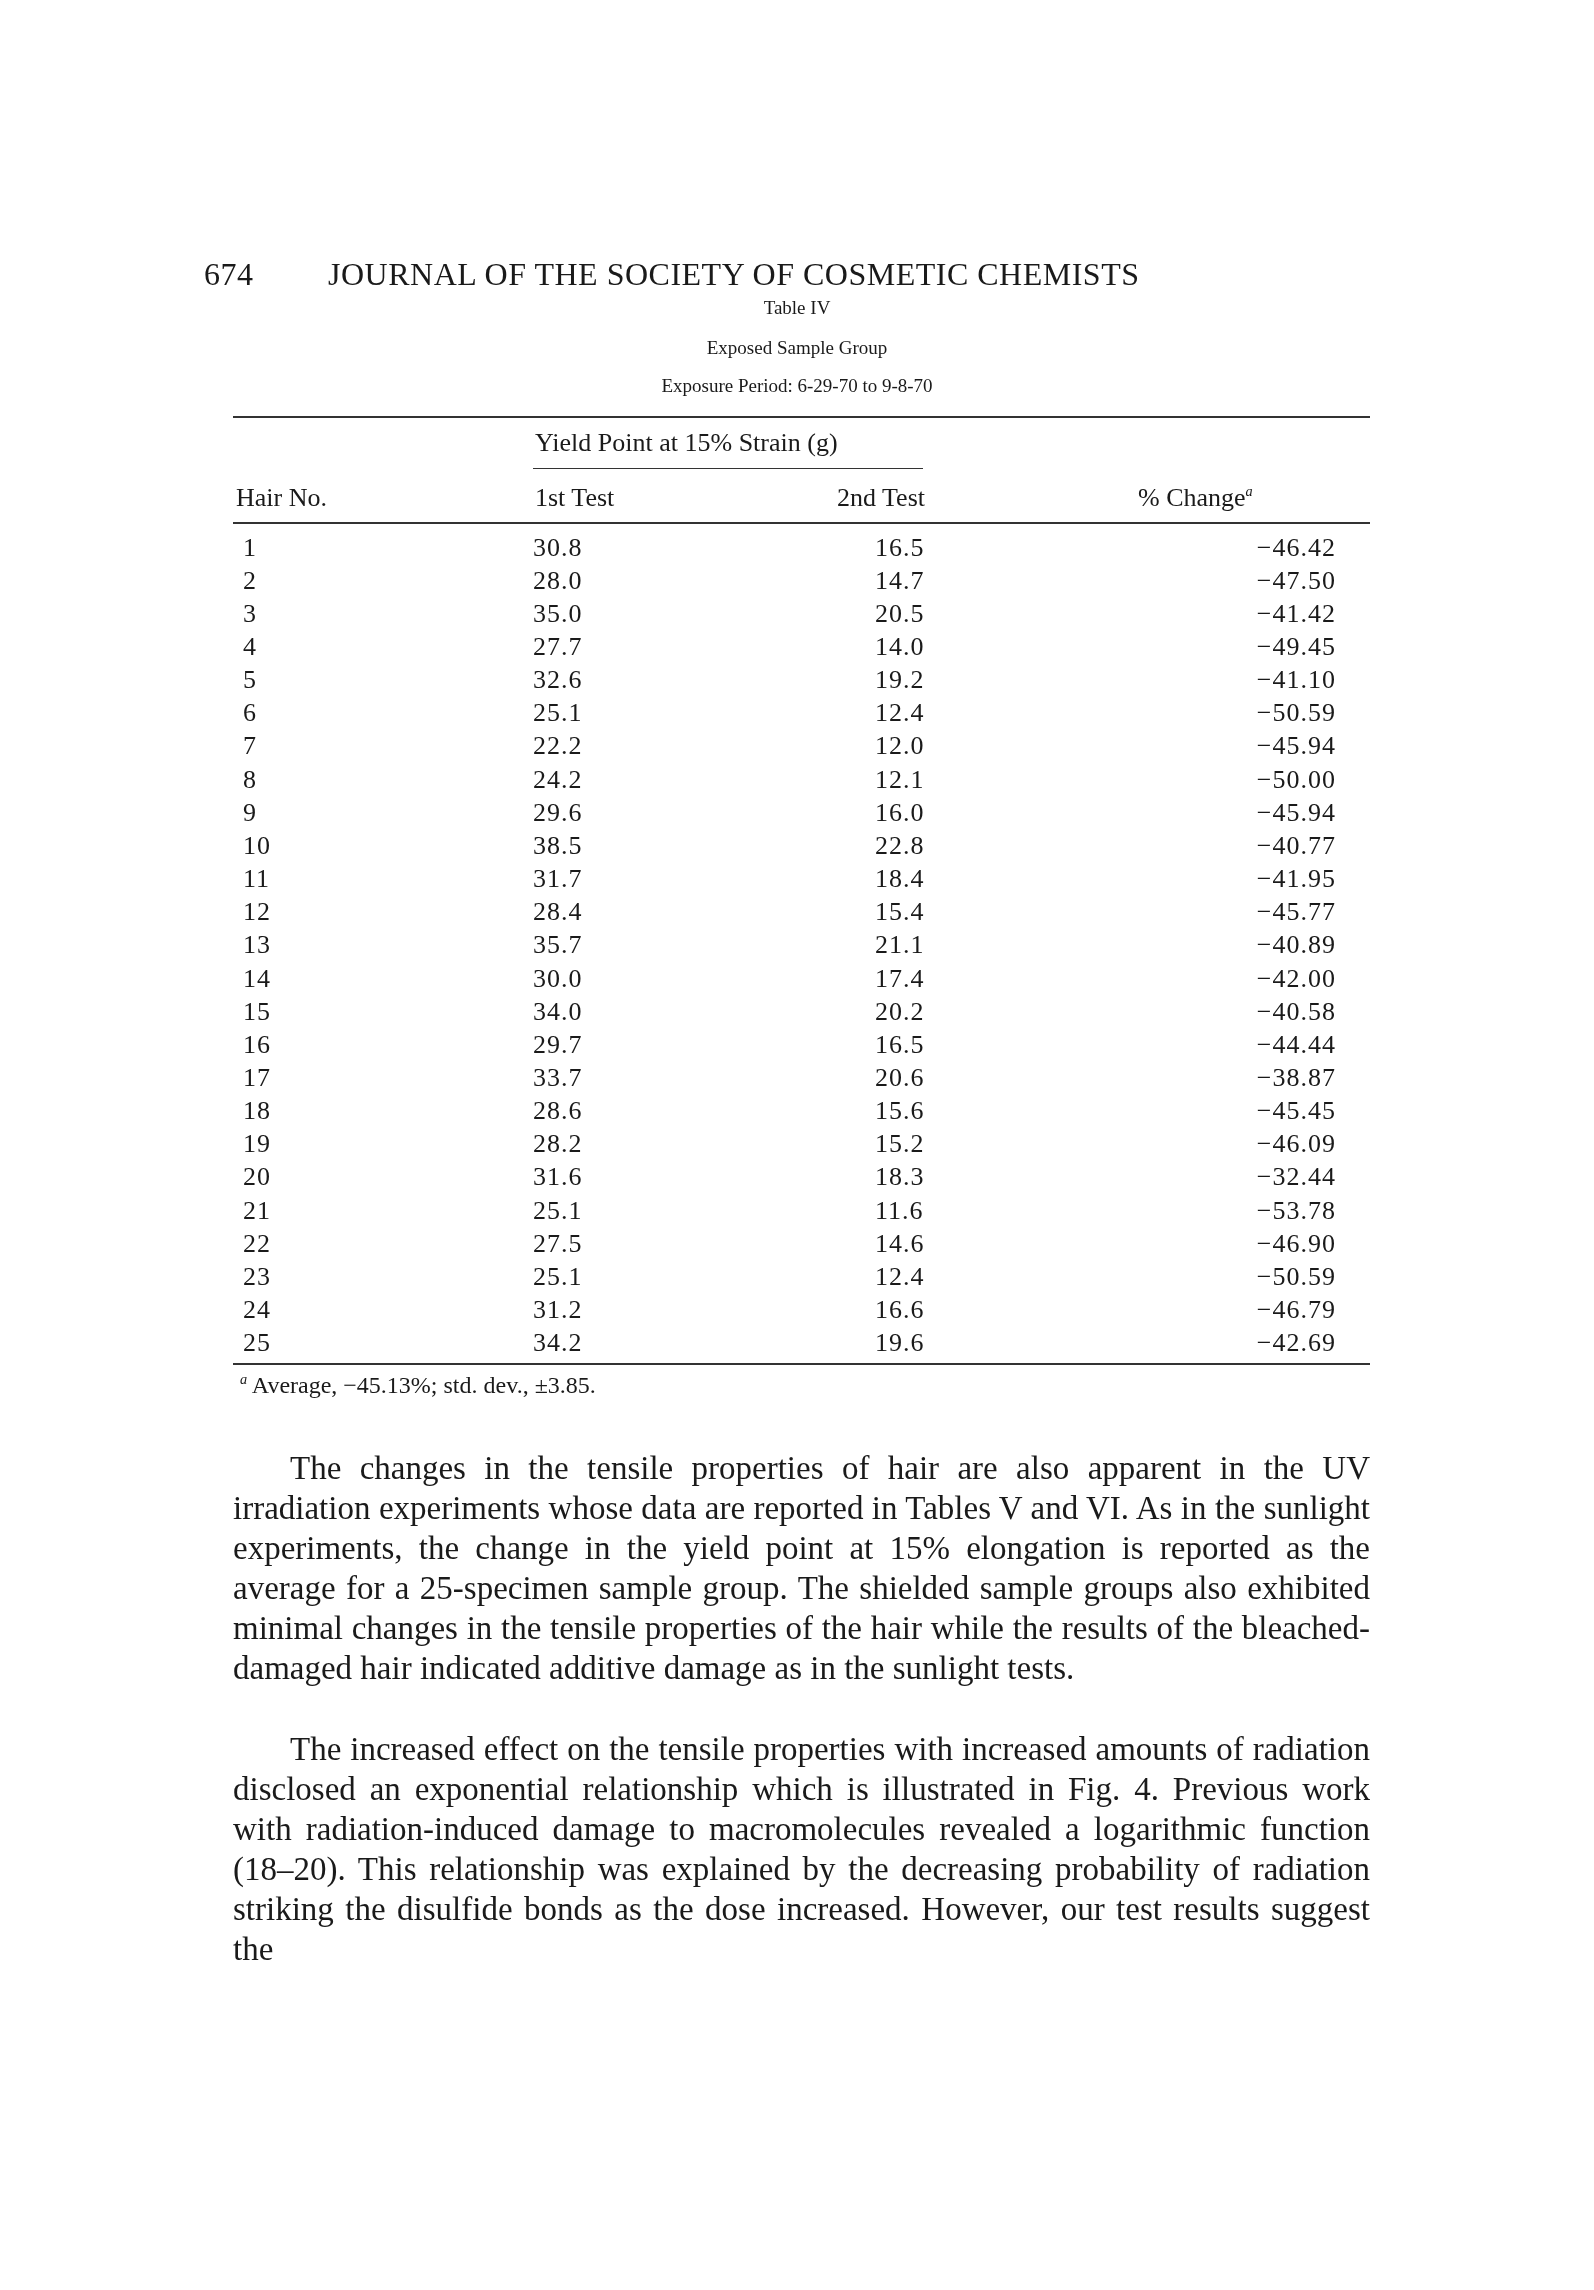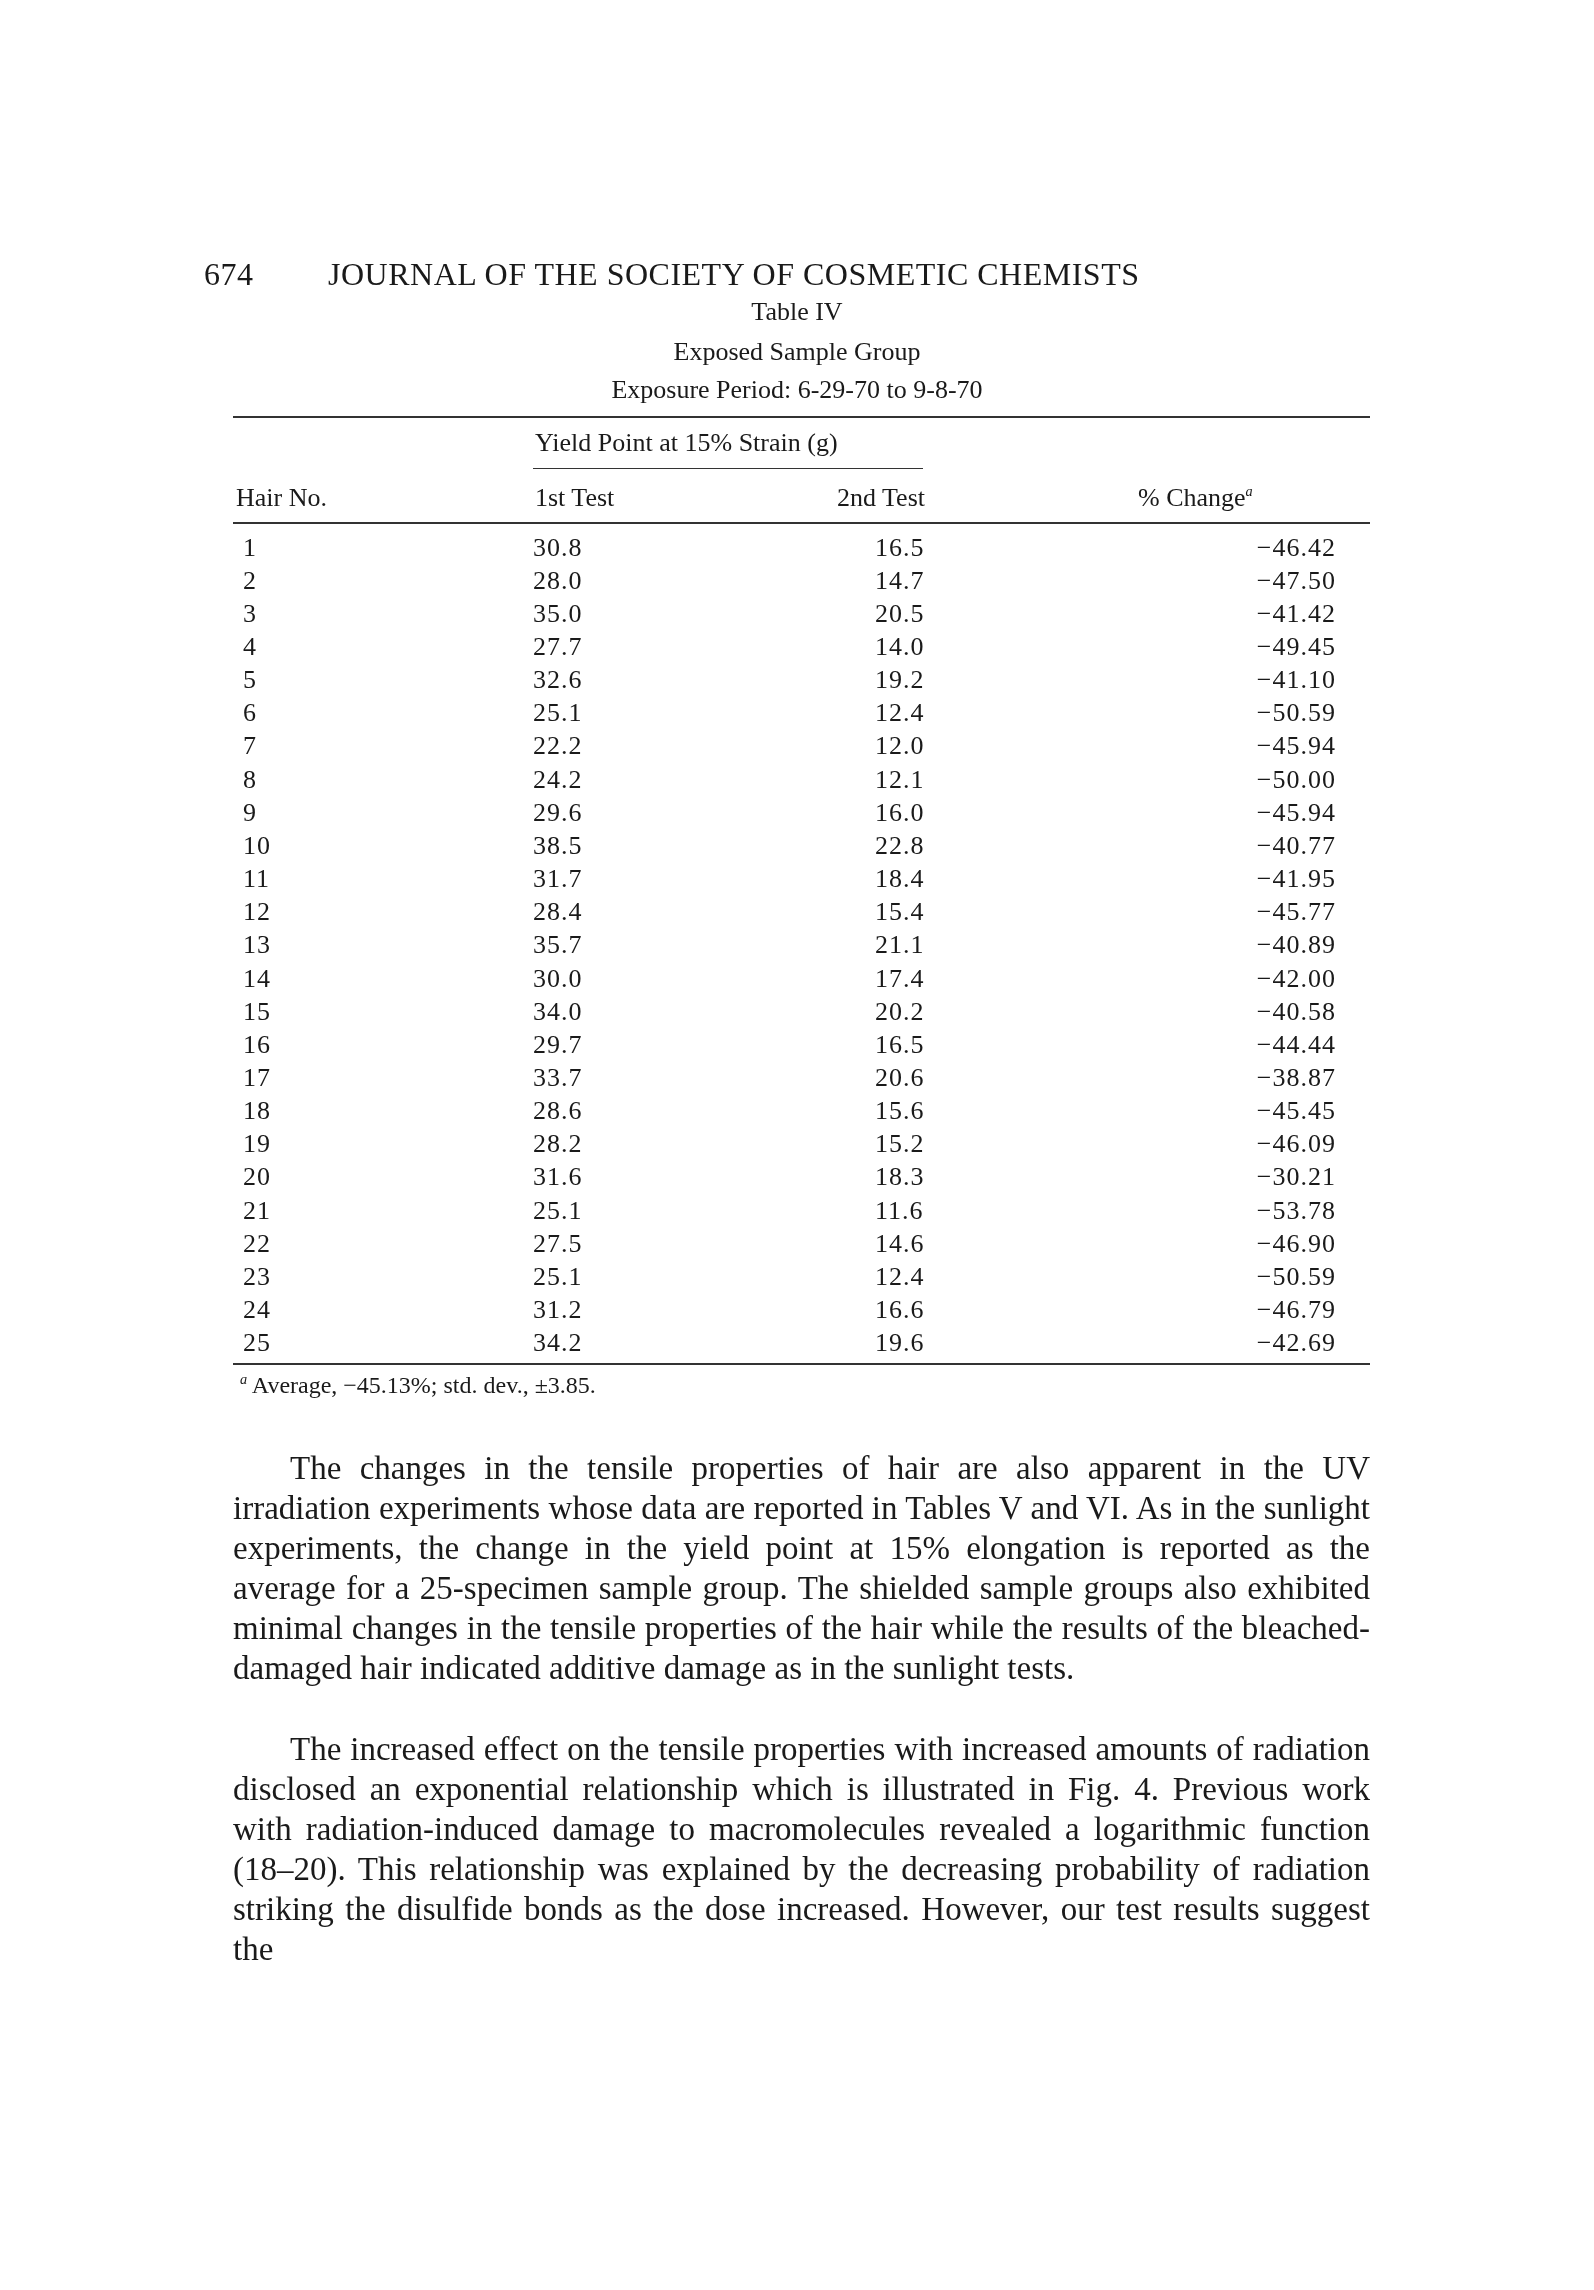--- a/index.html
+++ b/index.html
@@ -1,19 +1,19 @@
 <!DOCTYPE html>
 <html style="font-size:15px"><head>
 <meta charset="utf-8">
 <style>
   html,body{margin:0;padding:0;background:#fff;}
   body{width:1594px;height:2290px;position:relative;font-family:"Liberation Serif","DejaVu Serif",serif;color:#1a1a1a;overflow:hidden;}
   .hdr{position:absolute;top:215px;left:204px;font-size:32px;letter-spacing:0.5px;}
   .hdr .pg{display:inline-block;width:124px;margin-top:41px;}
-  .cap{position:absolute;left:0;width:1594px;text-align:center;font-size:26px;}
+  .cap{position:absolute;left:0;width:1594px;text-align:center;font-size:19px;}
   .rule{position:absolute;height:1.9px;background:#333;}
   .th{position:absolute;font-size:26px;}
   .row{position:absolute;left:0;width:1594px;height:33px;font-size:26px;letter-spacing:1px;}
   .row span{position:absolute;text-align:right;}
   .c0{left:243px;width:57px;text-align:left!important;}
   .c1{left:533px;width:95px;text-align:left!important;}
   .c2{left:875px;width:95px;text-align:left!important;}
   .c3{left:1179px;width:157px;}
   .foot{position:absolute;left:240px;top:1371px;font-size:24px;}
   sup{font-size:14.3px;font-style:italic;}
@@ -152,21 +152,21 @@
     <div class="row" style="top: 1129px;">
       <span class="c0">19</span>
       <span class="c1">28.2</span>
       <span class="c2">15.2</span>
       <span class="c3">−46.09</span>
     </div>
     <div class="row" style="top: 1162px;">
       <span class="c0">20</span>
       <span class="c1">31.6</span>
       <span class="c2">18.3</span>
-      <span class="c3">−30.21</span>
+      <span class="c3">−32.44</span>
     </div>
     <div class="row" style="top: 1196px;">
       <span class="c0">21</span>
       <span class="c1">25.1</span>
       <span class="c2">11.6</span>
       <span class="c3">−53.78</span>
     </div>
     <div class="row" style="top: 1229px;">
       <span class="c0">22</span>
       <span class="c1">27.5</span>

